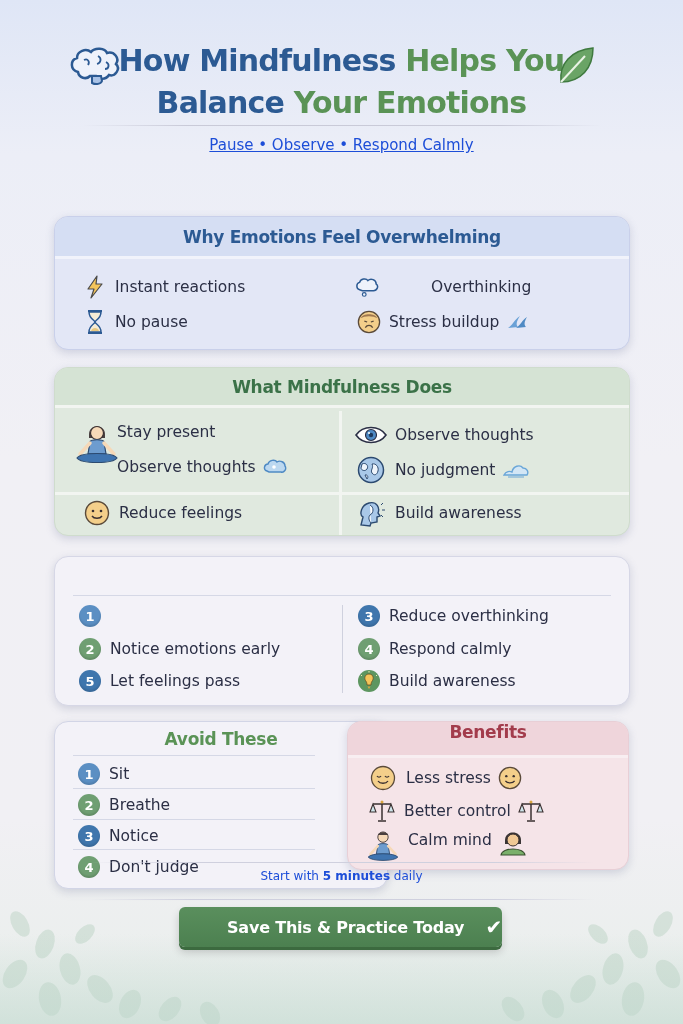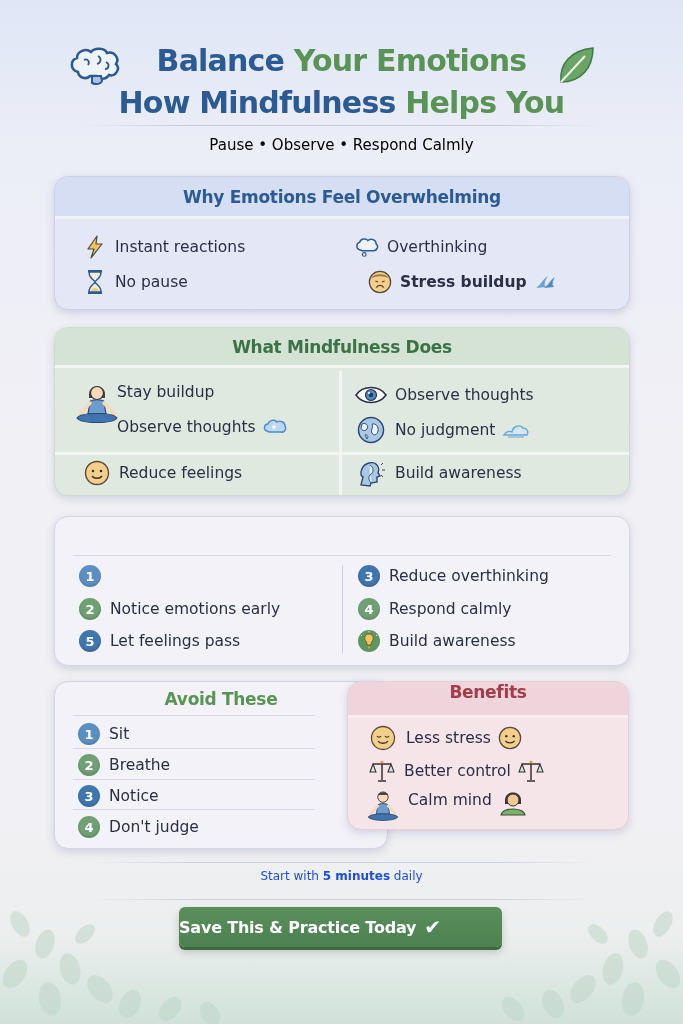--- a/index.html
+++ b/index.html
@@ -19,24 +19,24 @@
   }
 
   
   .header { position: absolute; top: 40px; left: 0; width: 683px; text-align: center; }
   .title-line { font-family: "DejaVu Sans", sans-serif; font-weight: bold; font-size: 30px; letter-spacing: -0.8px; line-height: 42px; }
   .blue { color: #2c5a93; }
   .green { color: #5a9356; }
   .brain-icon { position: absolute; left: 68px; top: 6px; }
   .leaf-icon { position: absolute; left: 555px; top: 4px; }
   .header-rule { position: absolute; top: 125px; left: 82px; width: 520px; height: 1px; background: linear-gradient(90deg, rgba(190,190,210,0), #c9cad8 20%, #c9cad8 80%, rgba(190,190,210,0)); }
-  .subtitle { position: absolute; top: 136px; left: 0; width: 683px; text-align: center; font-size: 15px; color: #000000; }
-
-  
-  .card { position: absolute; border-radius: 14px; box-shadow: 0 3px 8px rgba(90,100,140,0.22); overflow: hidden; }
+  .subtitle { position: absolute; top: 136px; left: 0; width: 683px; text-align: center; font-size: 15px; color: #1d4ed8; text-decoration: underline; }
+
+  
+  .card { position: absolute; border-radius: 14px; box-shadow: 0 3px 8px rgba(90,100,140,0.22); overflow: hidden; margin-top: 40px; }
   .card-title { text-align: center; font-weight: bold; font-size: 17px; letter-spacing: -0.3px; }
   .item { position: absolute; display: flex; align-items: center; font-size: 15.5px; color: #2b2f45; white-space: nowrap; }
   .item .ic { width: 24px; height: 24px; margin-right: 8px; flex: 0 0 24px; display: flex; align-items: center; justify-content: center; }
   .item .trail { margin-left: 7px; display: inline-flex; }
 
   
   #card-why { left: 54px; top: 176px; width: 576px; height: 134px; background: #e3e7f6; border: 1px solid #c9d0ea; }
   #card-why .card-head { height: 42px; background: #d5def3; display: flex; align-items: center; justify-content: center; border-bottom: 3px solid #f1f3fb; }
   #card-why .card-title { color: #2c5a93; }
 
@@ -68,22 +68,22 @@
   #card-benefits .card-title { color: #a33c4c; }
 
   
   .footer-rule { position: absolute; left: 90px; width: 505px; height: 1px; background: linear-gradient(90deg, rgba(190,190,210,0), #cfd0de 20%, #cfd0de 80%, rgba(190,190,210,0)); }
   .footer-text { position: absolute; top: 869px; left: 0; width: 683px; text-align: center; font-size: 12px; color: #1d4ed8; }
   .footer-text b { font-weight: bold; }
   .cta {
     position: absolute; left: 179px; top: 907px; width: 323px; height: 40px;
     background: linear-gradient(180deg, #5a8f5d 0%, #4c8050 100%);
     border-radius: 6px; box-shadow: 0 3px 0 #3c6a3f, 0 5px 8px rgba(0,0,0,0.18);
-    color: #fff; font-weight: bold; font-size: 16px; display: flex; align-items: center; justify-content: flex-start; letter-spacing: -0.2px;
-    border: none; cursor: pointer; font-family: "DejaVu Sans", sans-serif;
+    color: #fff; font-weight: bold; font-size: 16px; display: flex; align-items: center; justify-content: space-between; letter-spacing: -0.2px;
+    border: none; cursor: pointer; font-family: "DejaVu Sans", sans-serif; padding-left: 48px;
   }
   .cta .check { margin-left: 8px; font-size: 20px; }
 </style>
 </head>
 <body>
 
 <svg class="foliage left" viewBox="0 0 300 140">
   <g fill="#a9c8b4" opacity="0.35">
     <ellipse cx="20" cy="40" rx="8" ry="14" transform="rotate(-30 20 40)"></ellipse>
     <ellipse cx="45" cy="60" rx="9" ry="15" transform="rotate(20 45 60)"></ellipse>
@@ -112,26 +112,26 @@
 </svg>
 <div class="bottom-haze"></div>
 
 <div class="header">
   <svg class="brain-icon" width="54" height="40" viewBox="0 0 54 40">
     <path d="M10 26 C2 24 2 14 9 12 C9 5 18 2 23 6 C27 1 37 2 39 7 C46 5 52 12 48 18 C53 23 47 31 41 29 C38 34 30 34 28 30 L22 30 C18 34 11 32 10 26 Z" fill="#eef2fb" stroke="#2c5a93" stroke-width="2.5"></path>
     <path d="M24 30 L24 37 C28 39 33 38 34 35 L33 30 Z" fill="#a9c2e6" stroke="#2c5a93" stroke-width="2"></path>
     <path d="M16 14 C20 12 22 16 20 19 M30 10 C34 12 33 17 29 18 M38 16 C42 18 41 23 37 23" fill="none" stroke="#2c5a93" stroke-width="1.8"></path>
   </svg>
   <div class="title-line">
+    <span class="blue">How Mindfulness</span>
+    <span class="green">Helps You</span>
+  </div>
+  <div class="title-line">
     <span class="blue">Balance</span>
     <span class="green">Your Emotions</span>
-  </div>
-  <div class="title-line">
-    <span class="blue">How Mindfulness</span>
-    <span class="green">Helps You</span>
   </div>
   <svg class="leaf-icon" width="42" height="42" viewBox="0 0 42 42">
     <path d="M6 38 C4 20 16 6 38 4 C38 24 26 38 6 38 Z" fill="#6aa466" stroke="#3f7a3f" stroke-width="1.5"></path>
     <path d="M6 38 L30 12" stroke="#e9f3e5" stroke-width="2" fill="none"></path>
   </svg>
 </div>
 <div class="header-rule"></div>
 <div class="subtitle">Pause • Observe • Respond Calmly</div>
 
 <div class="card" id="card-why">
@@ -139,40 +139,40 @@
     <div class="card-title">Why Emotions Feel Overwhelming</div>
   </div>
   <div class="item" style="left:28px; top:58px;">
     <span class="ic">
       <svg width="20" height="24" viewBox="0 0 20 24">
           <path d="M12 1 L3 14 L9 14 L6 23 L17 9 L11 9 Z" fill="#f4c45a" stroke="#4a4a4a" stroke-width="1.2" stroke-linejoin="round"></path>
         </svg>
     </span>
     <span>Instant reactions</span>
   </div>
-  <div class="item" style="left:300px; top:58px;">
+  <div class="item" style="left:300px; top:58px;gap:44px;">
     <span class="ic">
       <svg width="26" height="22" viewBox="0 0 26 22">
           <path d="M5 14 C1 13 1 7 5 6 C6 2 12 1 14 4 C17 1 23 3 23 8 C26 10 24 15 20 15 L8 15 Z" fill="#eef2fb" stroke="#2c5a93" stroke-width="1.6"></path>
           <circle cx="10" cy="19" r="2" fill="#eef2fb" stroke="#2c5a93" stroke-width="1.3"></circle>
         </svg>
     </span>
     <span>Overthinking</span>
   </div>
   <div class="item" style="left:28px; top:93px;">
     <span class="ic">
       <svg width="18" height="24" viewBox="0 0 18 24">
           <path d="M2 1 H16 M2 23 H16" stroke="#2c5a93" stroke-width="2"></path>
           <path d="M3 2 C3 9 9 10 9 12 C9 14 3 15 3 22 H15 C15 15 9 14 9 12 C9 10 15 9 15 2 Z" fill="#f5ecd6" stroke="#2c5a93" stroke-width="1.5"></path>
           <path d="M5 21 C6 17 12 17 13 21 Z" fill="#e8c880"></path>
         </svg>
     </span>
     <span>No pause</span>
   </div>
-  <div class="item" style="left:313px; top:93px;font-weight:bold;">
+  <div class="item" style="left:302px; top:93px;">
     <span class="ic">
       <svg width="26" height="26" viewBox="0 0 26 26">
           <circle cx="13" cy="13" r="11.5" fill="#f4cf8a" stroke="#5a4a3a" stroke-width="1.4"></circle>
           <path d="M4 9 C6 3 20 3 22 9 C18 6 8 6 4 9 Z" fill="#a07850"></path>
           <path d="M8 12 L11 13 M18 12 L15 13" stroke="#5a4a3a" stroke-width="1.4"></path>
           <path d="M9 19 C11 16 15 16 17 19" fill="none" stroke="#5a4a3a" stroke-width="1.4"></path>
         </svg>
     </span>
     <span>Stress buildup</span>
     <span class="trail">
@@ -192,21 +192,21 @@
   <div class="grid-hline"></div>
 
   <svg style="position:absolute; left:20px; top:52px;" width="44" height="46" viewBox="0 0 44 46">
     <path d="M14 14 C14 4 30 4 30 14 L30 18 L14 18 Z" fill="#4a4040"></path>
     <circle cx="22" cy="13" r="6.5" fill="#f6d9b8" stroke="#3a3030" stroke-width="1.2"></circle>
     <path d="M15 22 C15 19 29 19 29 22 L31 34 L13 34 Z" fill="#6d9ccf" stroke="#2c4a70" stroke-width="1.2"></path>
     <path d="M15 23 L5 34 M29 23 L39 34" stroke="#f6d9b8" stroke-width="3.5" stroke-linecap="round"></path>
     <path d="M2 38 C6 32 38 32 42 38 C38 44 6 44 2 38 Z" fill="#3f74b0" stroke="#2c4a70" stroke-width="1.2"></path>
   </svg>
   <div class="item" style="left:62px; top:55px;">
-    <span>Stay buildup</span>
+    <span>Stay present</span>
   </div>
   <div class="item" style="left:62px; top:90px;">
     <span>Observe thoughts</span>
     <span class="trail">
       <svg width="24" height="18" viewBox="0 0 24 18">
           <path d="M4 13 C0 12 1 6 5 6 C6 2 12 1 14 4 C17 2 22 4 22 8 C24 11 21 15 18 14 L6 14 Z" fill="#bcd8f0" stroke="#4f8ac4" stroke-width="1.4"></path>
           <circle cx="11" cy="9" r="1.8" fill="#fff"></circle>
         </svg>
     </span>
   </div>

